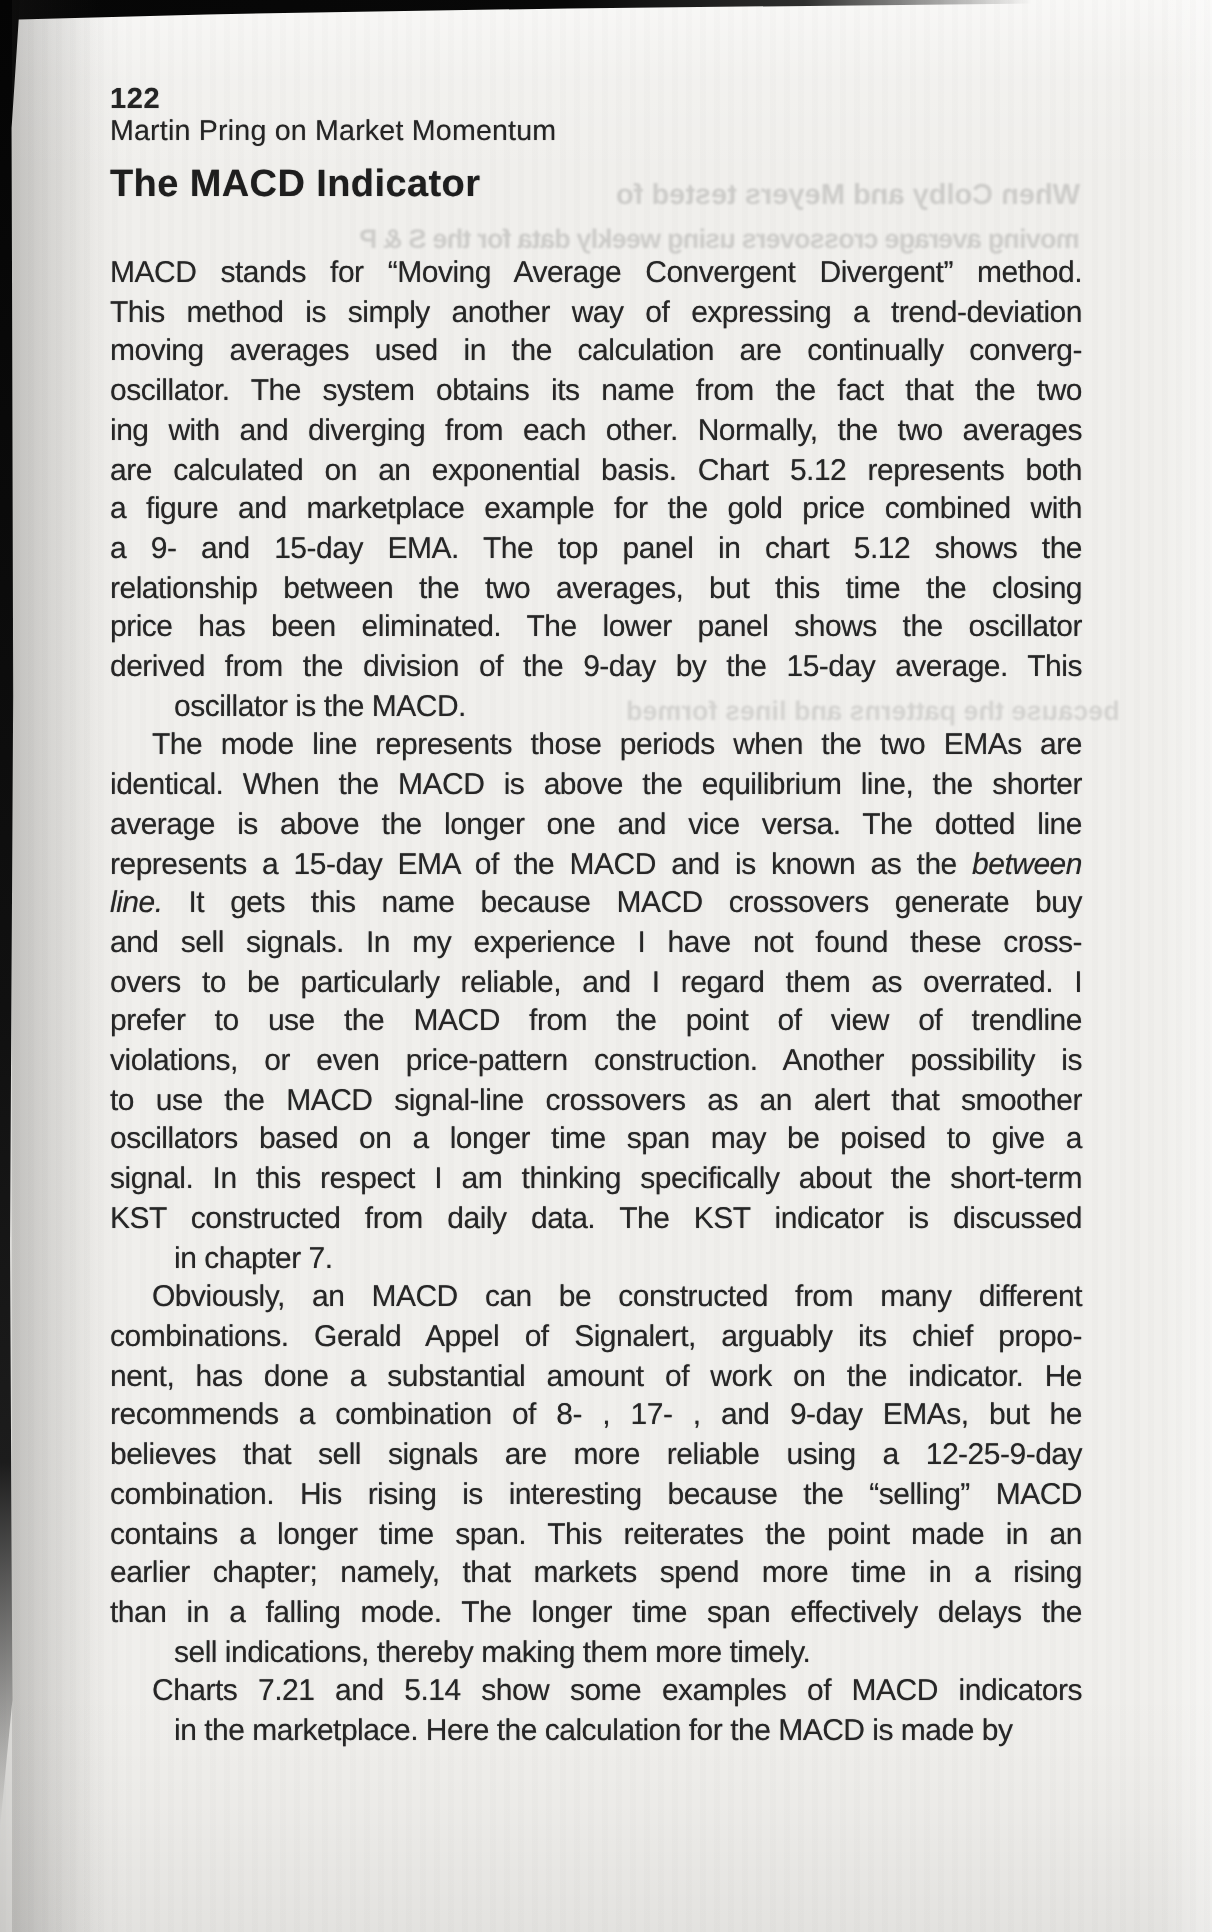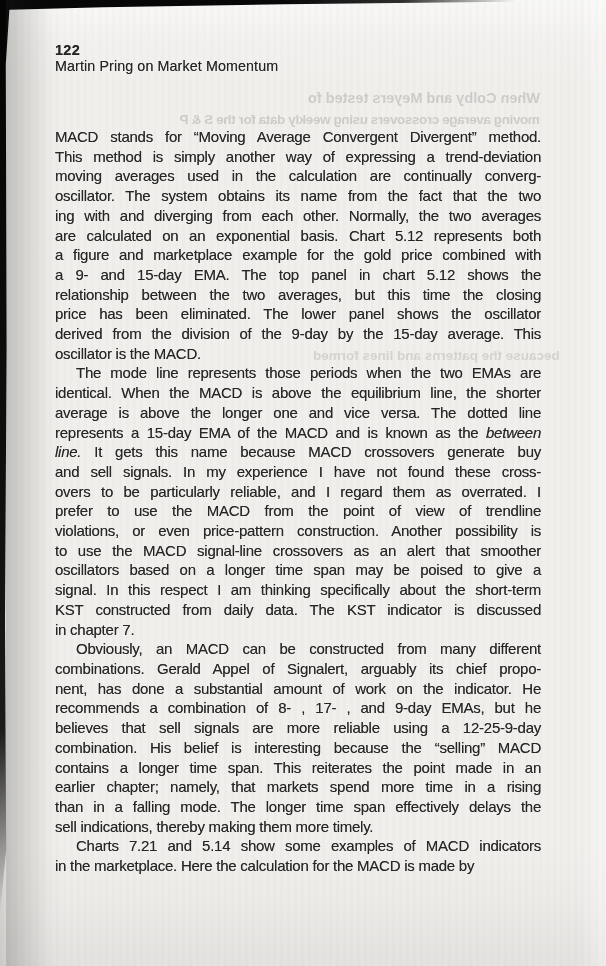--- a/index.html
+++ b/index.html
@@ -57,21 +57,21 @@
 
   
   .bodytext {
     position: absolute; left: 55px; top: 127px; width: 486px;
     color: #262626;
     font-size: 15px; line-height: 19.7px;
     letter-spacing: -0.25px;
     text-shadow: 0 0 0.45px rgba(38,38,38,0.55);
   }
   .line { text-align: justify; text-align-last: justify; white-space: normal; }
-  .line.last { text-align-last: left; }
+  .line.last { text-align-last: left; margin-left: 32px; }
   .line.indent { text-indent: 21px; }
   .it { font-style: italic; }
 
   
   .ghost {
     position: absolute;
     transform: scaleX(-1);
     color: #7d7d7b;
     opacity: 0.30;
     font-weight: 700;
@@ -95,20 +95,21 @@
       <div class="ghost ghost1">When Colby and Meyers tested fo</div>
       <div class="ghost ghost2">moving average crossovers using weekly data for the S &amp; P</div>
       <div class="ghost ghost3">because the patterns and lines formed</div>
     </div>
 
   <div class="runhead">
     <span class="pagenum">122</span>
     <span class="runtitle">Martin Pring on Market Momentum</span>
   </div>
 
+  <h1 class="heading">The MACD Indicator</h1>
 
   <div class="bodytext">
       <div class="line"><span>MACD stands for “Moving Average Convergent Divergent” method.</span></div>
       <div class="line"><span>This method is simply another way of expressing a trend-deviation</span></div>
       <div class="line"><span>moving averages used in the calculation are continually converg-</span></div>
       <div class="line"><span>oscillator. The system obtains its name from the fact that the two</span></div>
       <div class="line"><span>ing with and diverging from each other. Normally, the two averages</span></div>
       <div class="line"><span>are calculated on an exponential basis. Chart 5.12 represents both</span></div>
       <div class="line"><span>a figure and marketplace example for the gold price combined with</span></div>
       <div class="line"><span>a 9- and 15-day EMA. The top panel in chart 5.12 shows the</span></div>
@@ -128,21 +129,21 @@
       <div class="line"><span>to use the MACD signal-line crossovers as an alert that smoother</span></div>
       <div class="line"><span>oscillators based on a longer time span may be poised to give a</span></div>
       <div class="line"><span>signal. In this respect I am thinking specifically about the short-term</span></div>
       <div class="line"><span>KST constructed from daily data. The KST indicator is discussed</span></div>
       <div class="line last"><span>in chapter 7.</span></div>
       <div class="line indent"><span>Obviously, an MACD can be constructed from many different</span></div>
       <div class="line"><span>combinations. Gerald Appel of Signalert, arguably its chief propo-</span></div>
       <div class="line"><span>nent, has done a substantial amount of work on the indicator. He</span></div>
       <div class="line"><span>recommends a combination of 8- , 17- , and 9-day EMAs, but he</span></div>
       <div class="line"><span>believes that sell signals are more reliable using a 12-25-9-day</span></div>
-      <div class="line"><span>combination. His belief is interesting because the “selling” MACD</span></div>
+      <div class="line"><span>combination. His rising is interesting because the “selling” MACD</span></div>
       <div class="line"><span>contains a longer time span. This reiterates the point made in an</span></div>
       <div class="line"><span>earlier chapter; namely, that markets spend more time in a rising</span></div>
       <div class="line"><span>than in a falling mode. The longer time span effectively delays the</span></div>
       <div class="line last"><span>sell indications, thereby making them more timely.</span></div>
       <div class="line indent"><span>Charts 7.21 and 5.14 show some examples of MACD indicators</span></div>
       <div class="line last"><span>in the marketplace. Here the calculation for the MACD is made by</span></div>
     </div>
 </div>
 
 </body></html>

